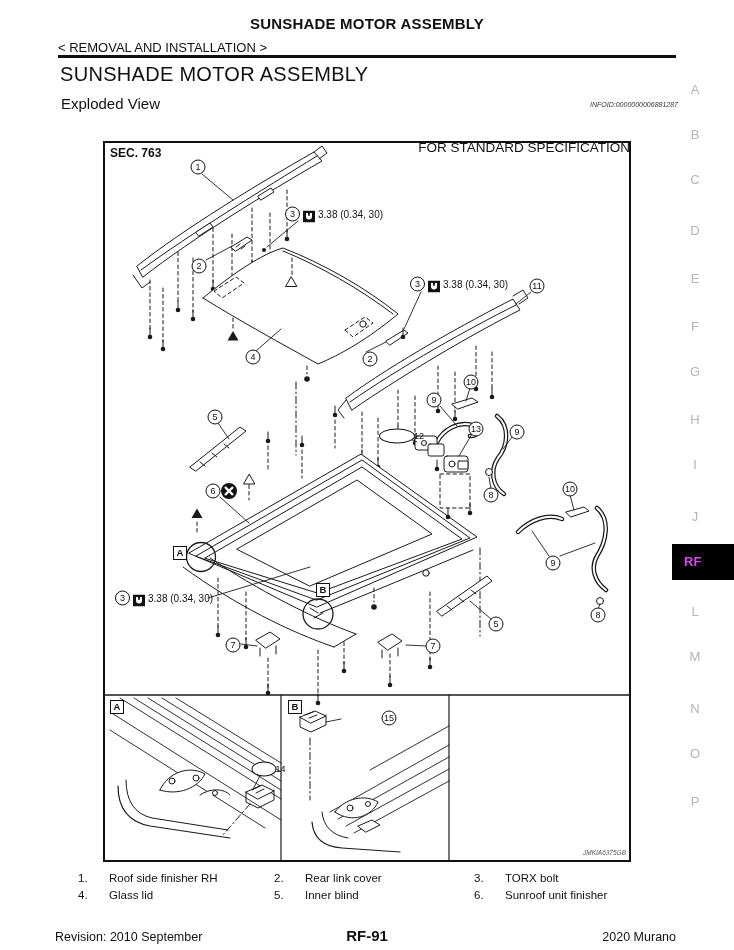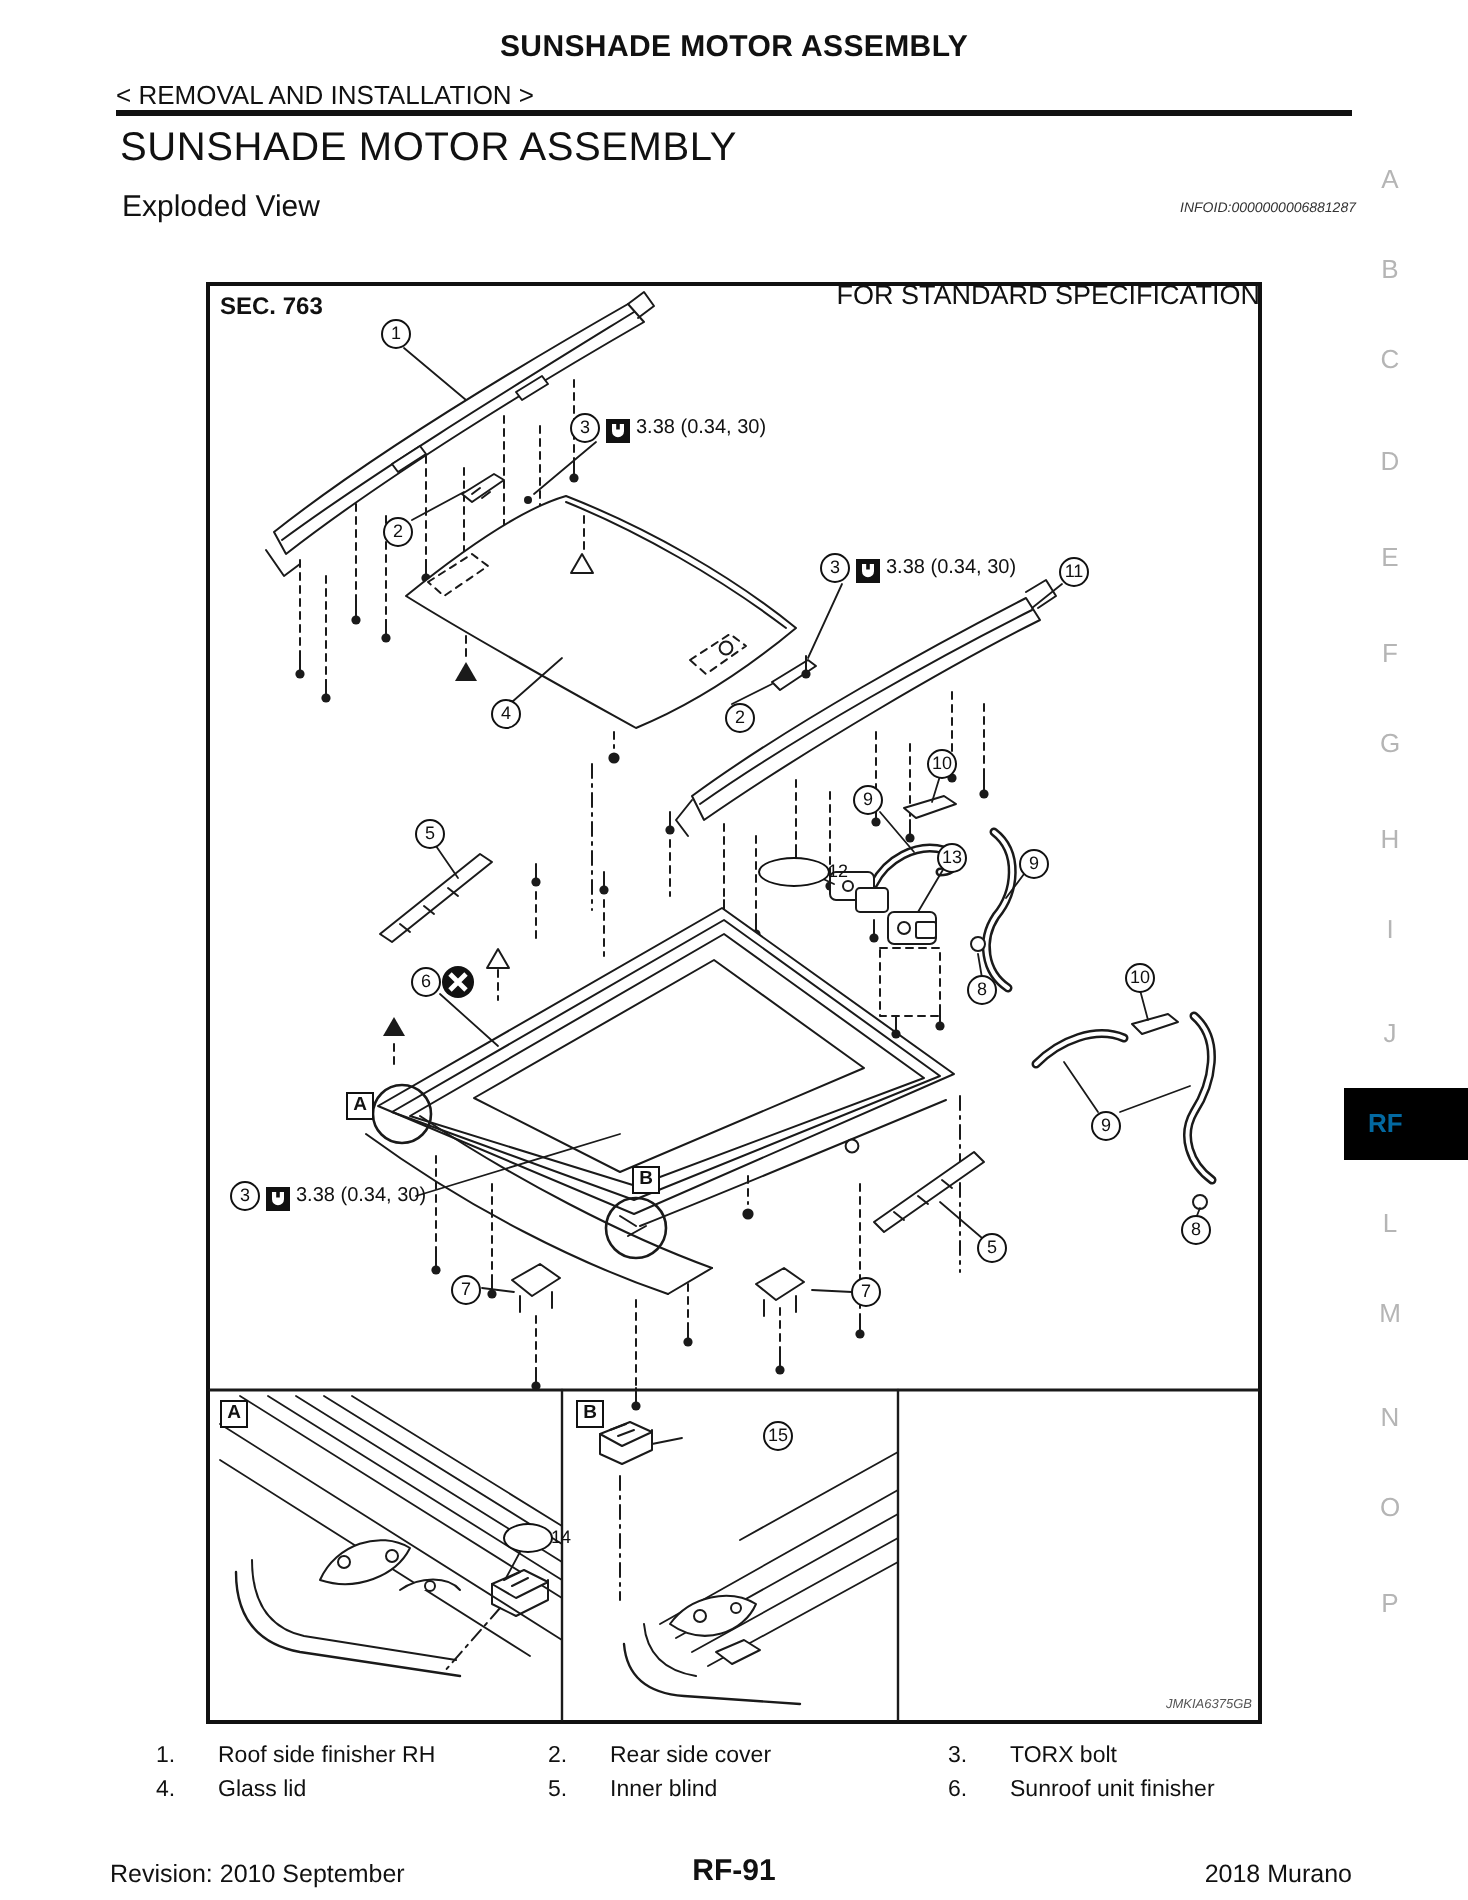--- a/index.html
+++ b/index.html
@@ -29,21 +29,21 @@
   
   .legend{top:872px;left:78px;width:590px;display:grid;grid-template-columns:196px 200px 194px;row-gap:5px;font-size:11.5px;}
   .lcell{display:flex;}
   .lnum{width:31px;flex:0 0 31px;}
   
   .footer-rev{top:930px;left:55px;font-size:12.5px;}
   .footer-page{top:927px;left:0;width:734px;text-align:center;font-size:15px;font-weight:bold;}
   .footer-model{top:930px;right:58px;font-size:12.5px;}
   
   .mletter{position:absolute;left:682px;width:26px;text-align:center;font-size:13px;color:#b5b5b5;}
-  .rf-tab{position:absolute;left:672px;width:62px;height:36px;background:#000;color:#0369a1;font-size:13px;font-weight:bold;line-height:36px;padding-left:12px;box-sizing:border-box;}
+  .rf-tab{position:absolute;left:672px;width:62px;height:36px;background:#000;color:#d946ef;font-size:13px;font-weight:bold;line-height:36px;padding-left:12px;box-sizing:border-box;}
 </style>
 </head>
 <body>
 
 <div class="abs header-title">SUNSHADE MOTOR ASSEMBLY</div>
 <div class="abs breadcrumb">&lt; REMOVAL AND INSTALLATION &gt;</div>
 <div class="abs rule"></div>
 <div class="abs section-title">SUNSHADE MOTOR ASSEMBLY</div>
 <div class="abs subsection-title">Exploded View</div>
 <div class="abs infoid">INFOID:0000000006881287</div>
@@ -341,21 +341,21 @@
       </svg></div>
   </div>
 
 <div class="abs legend">
   <div class="lcell">
       <span class="lnum">1.</span>
       <span>Roof side finisher RH</span>
     </div>
   <div class="lcell">
       <span class="lnum">2.</span>
-      <span>Rear side cover</span>
+      <span>Rear link cover</span>
     </div>
   <div class="lcell">
       <span class="lnum">3.</span>
       <span>TORX bolt</span>
     </div>
   <div class="lcell">
       <span class="lnum">4.</span>
       <span>Glass lid</span>
     </div>
   <div class="lcell">
@@ -363,21 +363,21 @@
       <span>Inner blind</span>
     </div>
   <div class="lcell">
       <span class="lnum">6.</span>
       <span>Sunroof unit finisher</span>
     </div>
 </div>
 
 <div class="abs footer-rev">Revision: 2010 September</div>
 <div class="abs footer-page">RF-91</div>
-<div class="abs footer-model">2018 Murano</div>
+<div class="abs footer-model">2020 Murano</div>
 
 <div id="margin">
     <div class="mletter" style="top: 82px;">A</div>
     <div class="mletter" style="top: 127px;">B</div>
     <div class="mletter" style="top: 172px;">C</div>
     <div class="mletter" style="top: 223px;">D</div>
     <div class="mletter" style="top: 271px;">E</div>
     <div class="mletter" style="top: 319px;">F</div>
     <div class="mletter" style="top: 364px;">G</div>
     <div class="mletter" style="top: 412px;">H</div>

